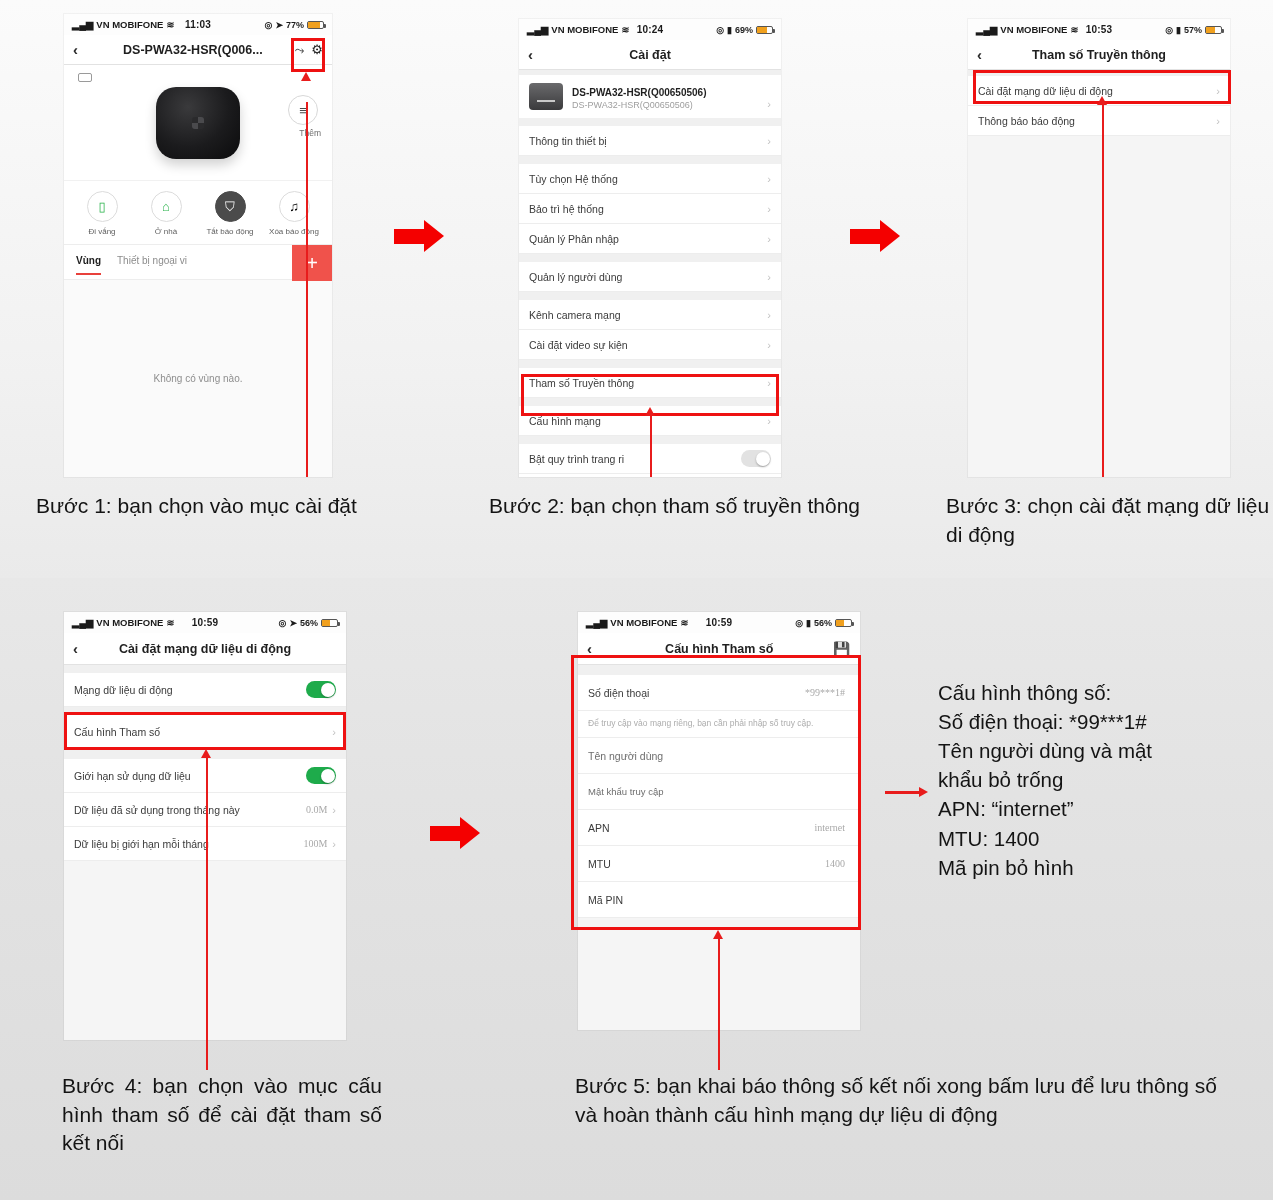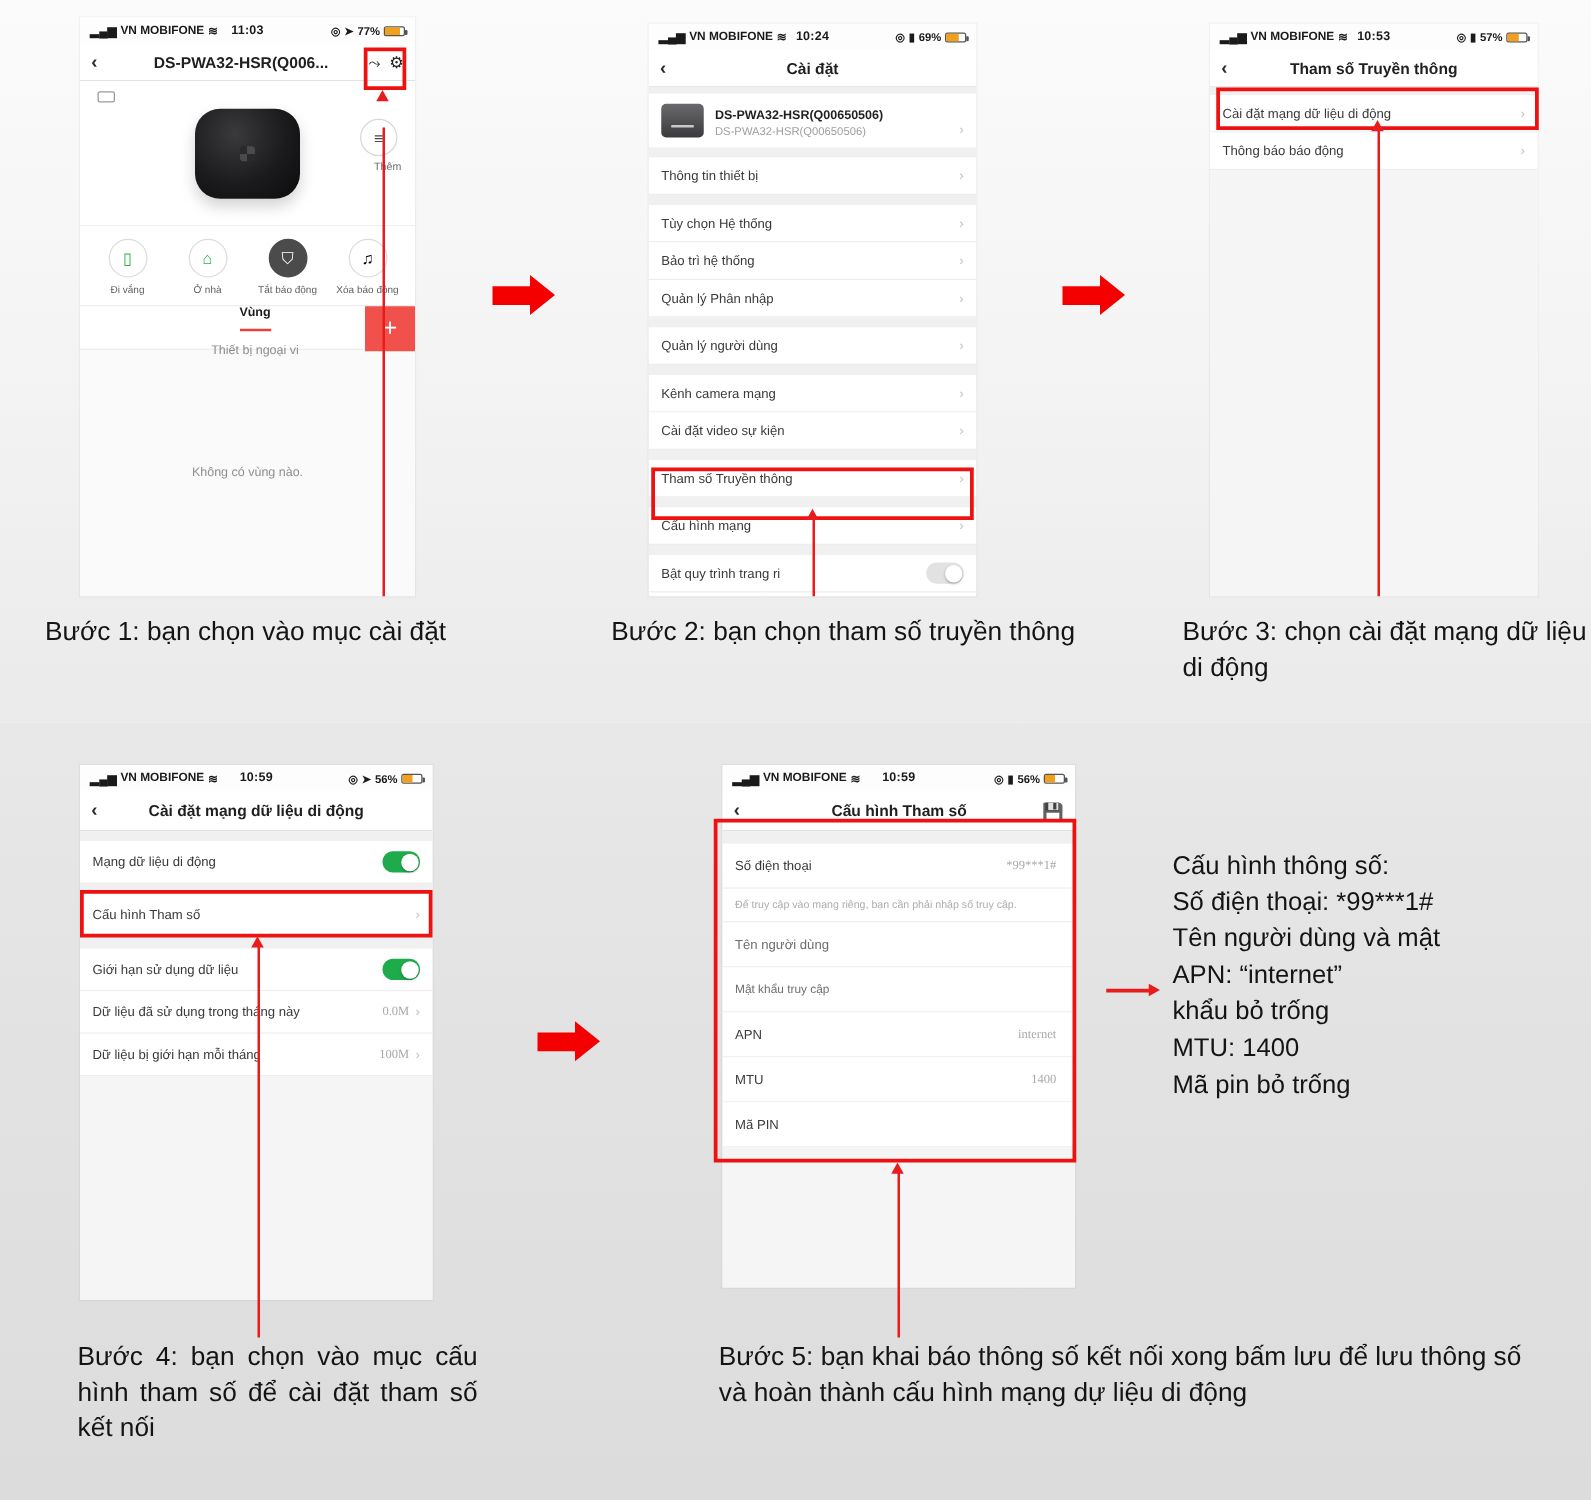--- a/index.html
+++ b/index.html
@@ -89,21 +89,21 @@
 
   .quickrow { display:flex; justify-content:space-around; align-items:flex-start;
               padding:10px 6px 8px; background:#fff; border-top:1px solid #f1f1f1; }
   .qitem { text-align:center; width:60px; }
   .qcircle { width:31px; height:31px; border-radius:50%; border:1px solid #dcdcdc; margin:0 auto 5px;
              display:flex; align-items:center; justify-content:center; font-size:13px; }
   .qcircle.dark { background:#4b4b4b; border-color:#4b4b4b; color:#fff; }
   .qlbl { font-size:8px; color:#5e5e5e; }
 
   .tabsrow { display:flex; align-items:center; height:36px; border-top:1px solid #ededed;
-             border-bottom:1px solid #ededed; background:#fff; position:relative; padding-left:12px; gap:16px;flex-direction:column;}
+             border-bottom:1px solid #ededed; background:#fff; position:relative; padding-left:12px; gap:16px;}
   .tab { font-size:10px; color:#8c8c8c; position:relative; padding-bottom:3px; }
   .tab.active { color:#1d1d1d; font-weight:bold; }
   .tab.active::after{ content:''; position:absolute; left:0; right:0; bottom:-6px; height:2.5px; background:#e8413b; }
   .plusbtn { position:absolute; right:0; top:0; width:40px; height:36px; background:#f0524b;
              color:#fff; font-size:20px; display:flex; align-items:center; justify-content:center; }
   .empty { flex:1; display:flex; align-items:center; justify-content:center;
            font-size:10px; color:#8e8e8e; background:#fafafa; }
 
   .devicecard { display:flex; align-items:flex-end; gap:9px; padding:8px 10px; background:#fff; }
   .devicethumb { width:34px; height:27px; border-radius:4px;
@@ -435,21 +435,21 @@
     </div>
   <div class="smallarrow" style="left:885px; top:787px; width:45px; height:11px;">
     <span class="shaft"></span>
       <span class="head"></span>
     </div>
 
   <div class="note" style="left:938px; top:678px; width:330px;">
     <div>Cấu hình thông số:</div>
     <div>Số điện thoại: *99***1#</div>
     <div>Tên người dùng và mật</div>
+    <div>khẩu bỏ trống</div>
     <div>APN: “internet”</div>
-    <div>khẩu bỏ trống</div>
     <div>MTU: 1400</div>
-    <div>Mã pin bỏ trống</div>
+    <div>Mã pin bỏ hình</div>
   </div>
 
   <div class="caption j" style="left:62px; top:1072px; width:320px; text-align:justify;">Bước 4: bạn chọn vào mục cấu hình tham số để cài đặt tham số kết nối</div>
   <div class="caption" style="left:575px; top:1072px; width:660px;">Bước 5: bạn khai báo thông số kết nối xong bấm lưu để lưu thông số và hoàn thành cấu hình mạng dự liệu di động</div>
 </div>
 
 </body></html>

